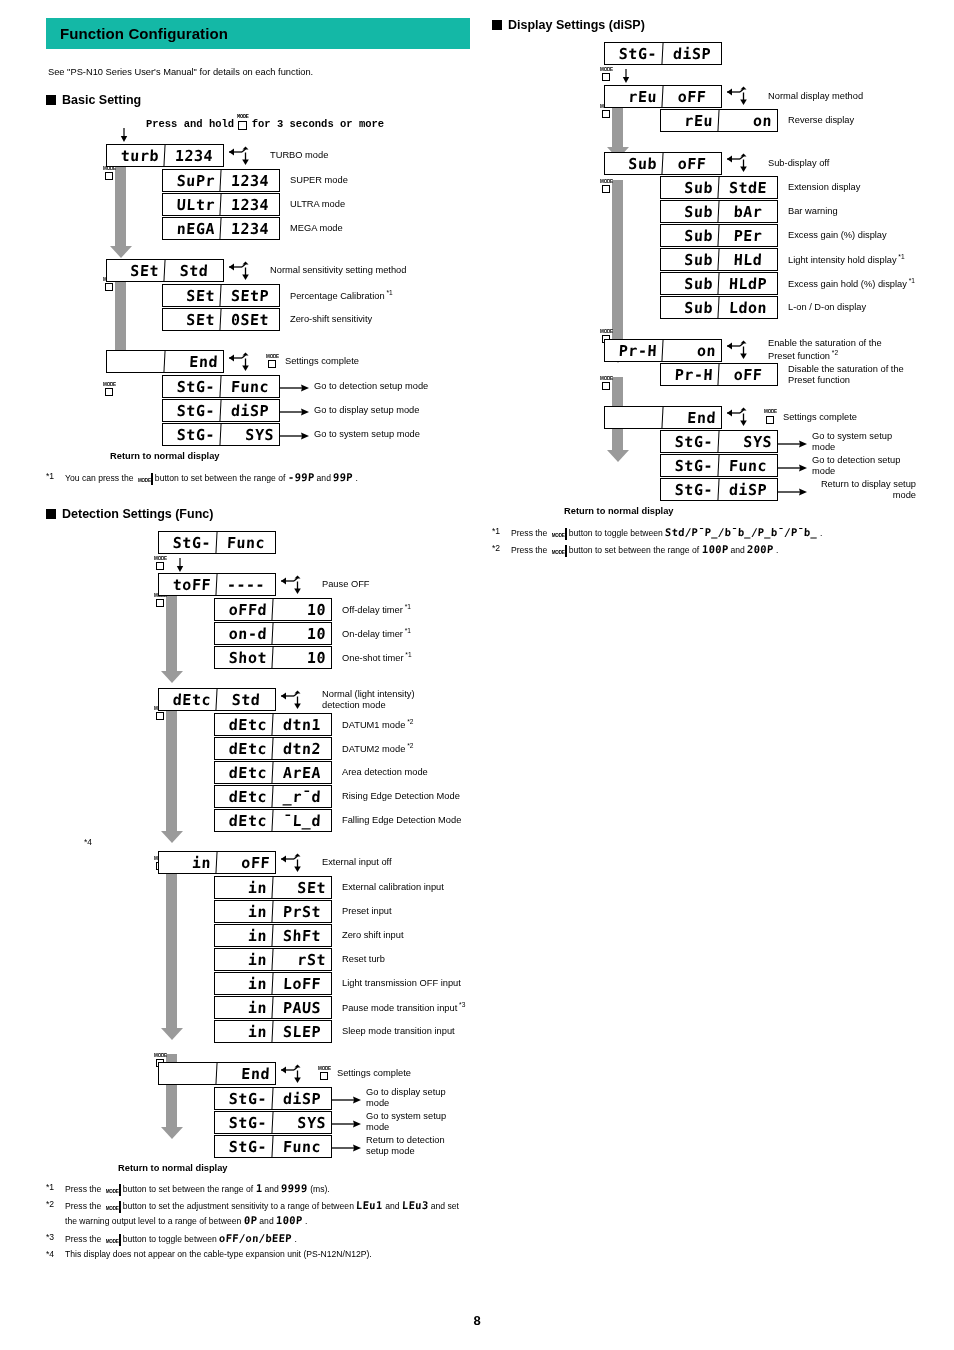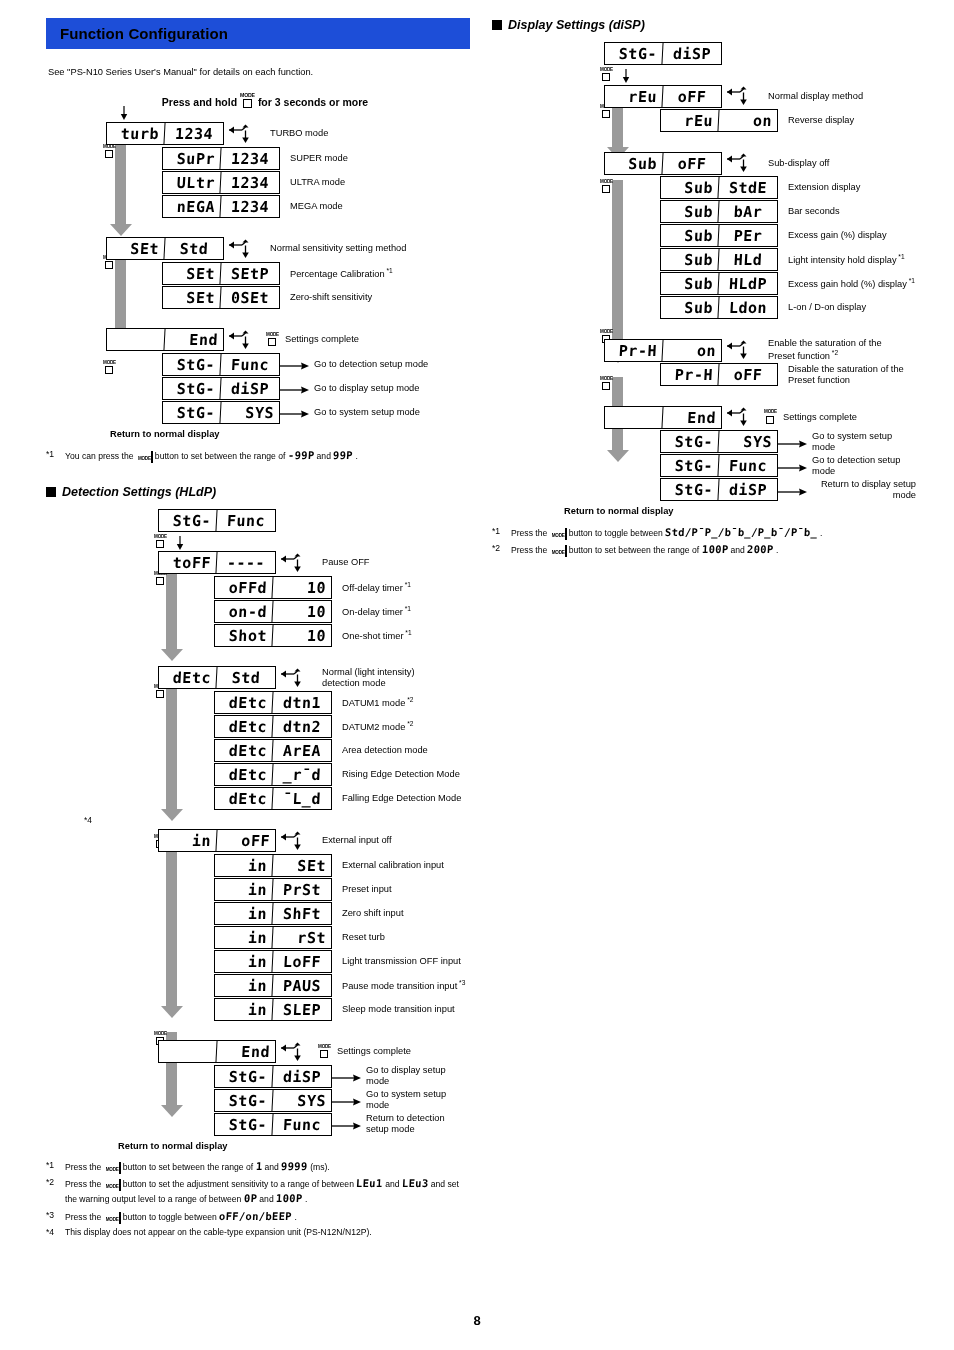--- a/index.html
+++ b/index.html
@@ -13,38 +13,39 @@
     overflow: hidden;
   }
   .page { position:relative; width:954px; height:1350px; }
 
   
   .col-left  { position:absolute; left:46px;  top:18px; width:424px; }
   .col-right { position:absolute; left:492px; top:18px; width:424px; }
 
   
   .band {
-    background:#1d4ed8;
+    background:#14b8a6;
     font-size:15px; font-weight:bold;
     padding:7px 0 7px 14px;
     letter-spacing:.1px;
     margin-bottom:18px;
   }
   .intro { font-size:9.3px; margin:0 0 16px 2px; }
   .sec-head {
     font-size:12.5px; font-weight:bold;
-    margin:0 0 8px 0; display:flex; align-items:center; gap:6px;font-style:italic;
+    margin:0 0 8px 0; display:flex; align-items:center; gap:6px;
   }
   .sq { width:10px; height:10px; background:#000; display:inline-block; }
 
   .press-hold {
     font-size:10.5px; font-weight:bold;
     text-align:right; margin:4px 0 0 0;
     display:flex; align-items:flex-end; justify-content:center; gap:3px;
     padding-left:14px;
+    font-family:Liberation Mono, monospace;
   }
 
   
   .modebtn { display:inline-flex; flex-direction:column; align-items:center; line-height:1; }
   .modebtn .lbl { font-size:5.2px; font-weight:bold; letter-spacing:-.2px; margin-bottom:.5px; }
   .modebtn .sqr { width:9px; height:9px; border:1.3px solid #000; background:#fff; }
   .modebtn.sm .lbl { font-size:4.6px; }
   .modebtn.sm .sqr { width:8px; height:8px; }
 
   
@@ -114,20 +115,24 @@
 </head>
 <body>
 
 <div class="page">
 
   <div class="col-left">
 
     <div class="band">Function Configuration</div>
     <div class="intro">See "PS-N10 Series User's Manual" for details on each function.</div>
 
+    <div class="sec-head">
+      <span class="sq"></span>
+      <span>Basic Setting</span>
+    </div>
 
     <div class="press-hold">
       <span>Press and hold</span>
       <span class="modebtn">
         <span class="lbl">MODE</span>
         <span class="sqr"></span>
       </span>
       <span>for 3 seconds or more</span>
     </div>
 
@@ -300,21 +305,21 @@
 
     <div id="basic-fn" style="margin-top:9px">
         <div class="fn">
           <div class="mk">*1</div>
           <div class="bd"><span>You can press the</span> <span class="modebtn sm inlinebtn"><span class="lbl">MODE</span><span class="sqr"></span></span><span>button to set between the range of</span> <span class="seg">-99P</span> <span>and</span> <span class="seg">99P</span> <span>.</span></div>
         </div>
       </div>
 
     <div class="sec-head" style="margin-top:22px">
       <span class="sq"></span>
-      <span>Detection Settings (HLdP)</span>
+      <span>Detection Settings (Func)</span>
     </div>
 
     <div id="detect-flow" class="flow" style="position: relative; padding-top: 2px;">
         <div class="spine" style="left: 120px; top: 65px; height: 78px;"></div>
         <div class="spine" style="left: 120px; top: 178px; height: 125px;"></div>
         <div class="spine" style="left: 120px; top: 328px; height: 172px;"></div>
         <div class="spine" style="left: 120px; top: 525px; height: 74px;"></div>
         <div style="width: 12px; height: 14px; flex: 0 0 auto; position: absolute; left: 128px; top: 29px;"><svg width="12" height="14" viewBox="0 0 12 14">
             <path d="M6 0 L6 9" stroke="#000" stroke-width="1.2" fill="none"></path>
             <path d="M6 14 L2.8 8 L9.2 8 Z" fill="#000"></path>
@@ -719,21 +724,21 @@
           <div class="cap">
             <div>Extension display</div>
           </div>
         </div>
         <div class="row" style="margin-left: 168px; margin-top: 1px; position: relative;">
           <div class="lcd">
             <div class="cell main r">Sub</div>
             <div class="cell val">bAr</div>
           </div>
           <div class="cap">
-            <div>Bar seconds</div>
+            <div>Bar warning</div>
           </div>
         </div>
         <div class="row" style="margin-left: 168px; margin-top: 1px; position: relative;">
           <div class="lcd">
             <div class="cell main r">Sub</div>
             <div class="cell val">PEr</div>
           </div>
           <div class="cap">
             <div>Excess gain (%) display</div>
           </div>

